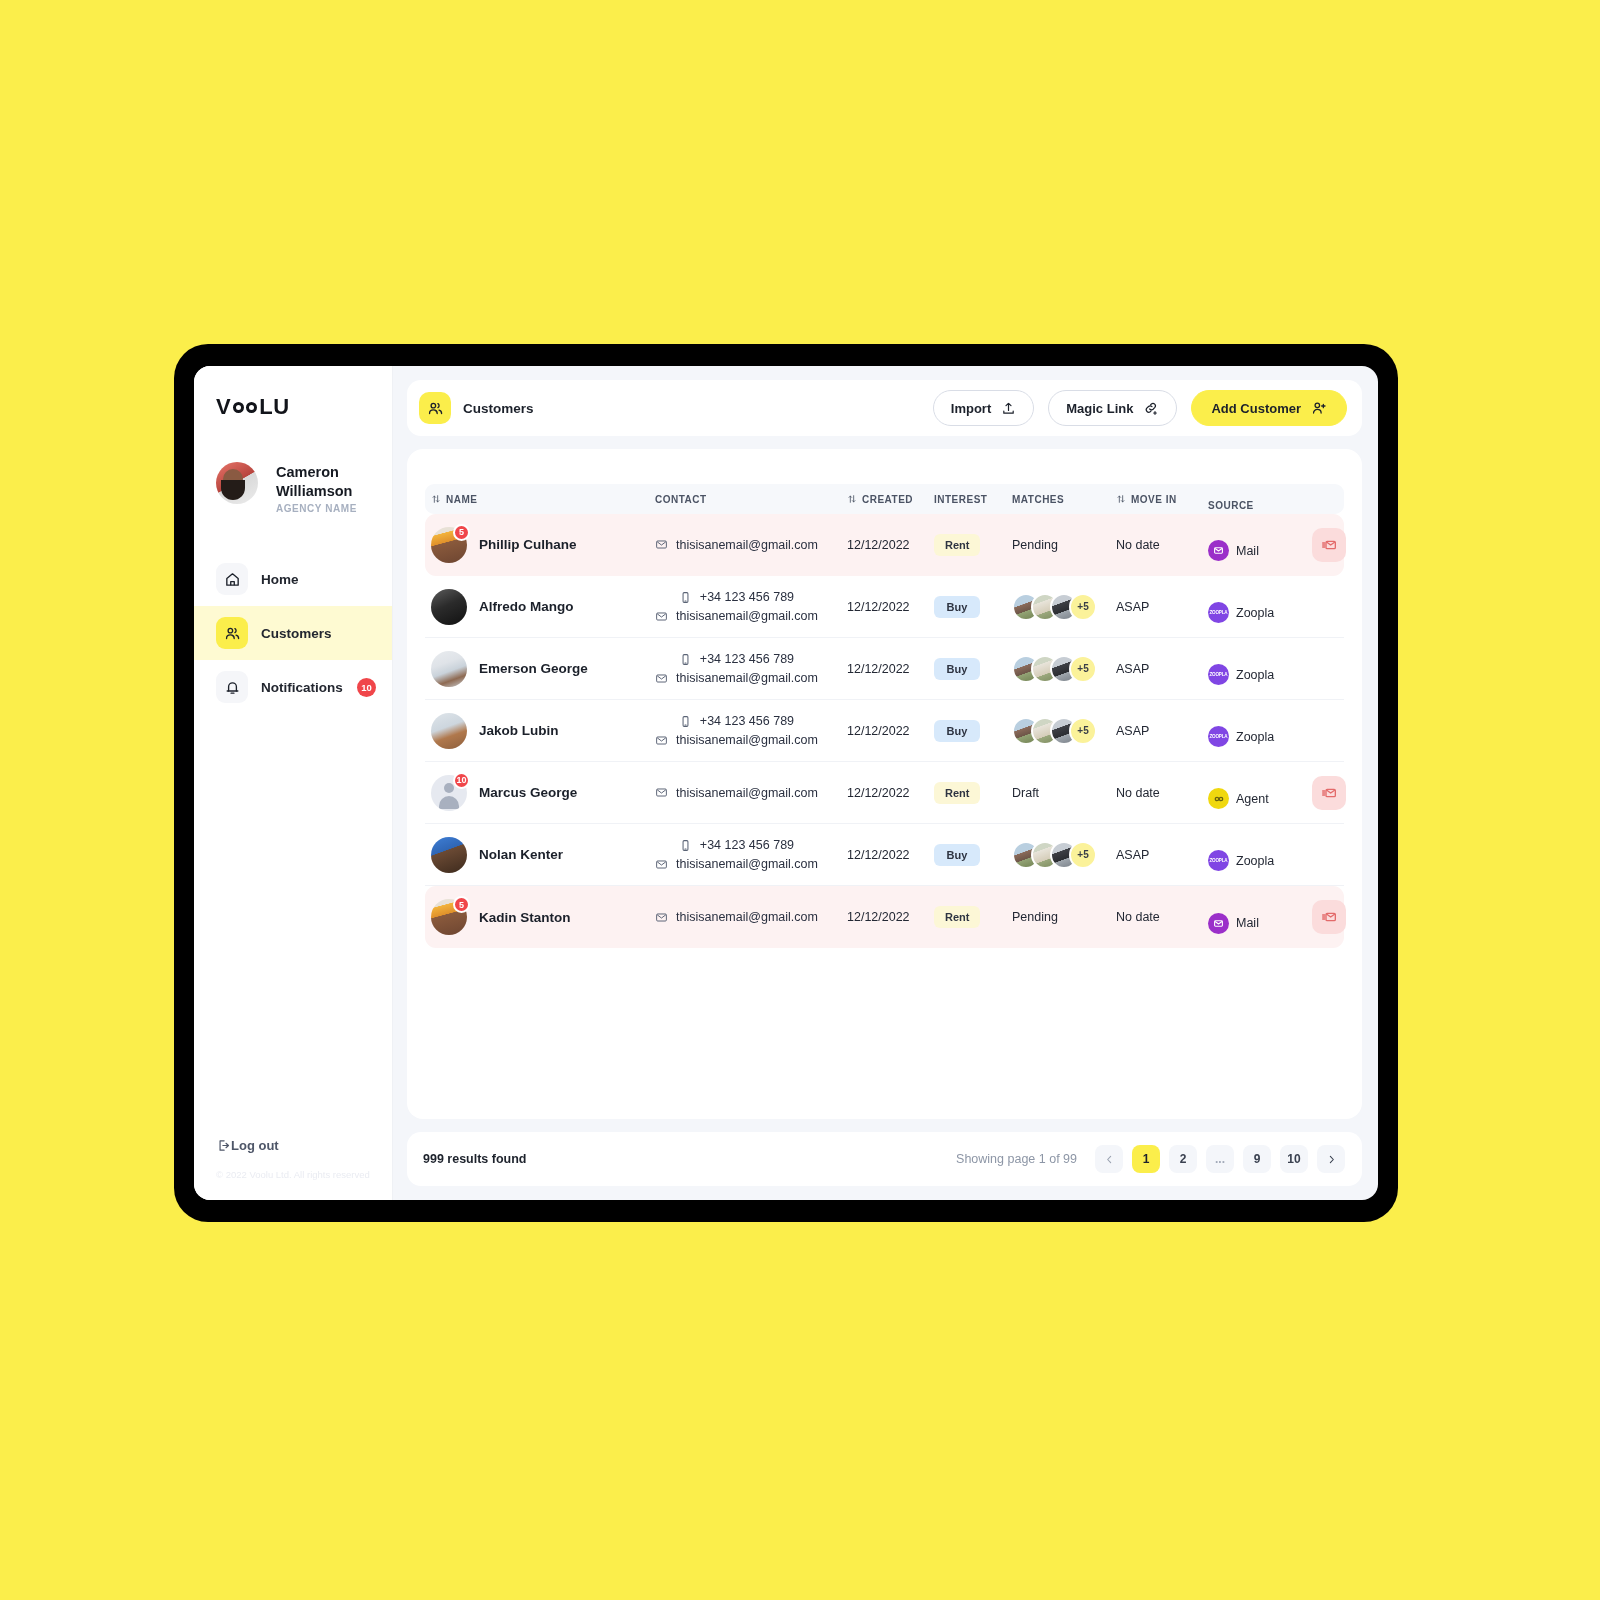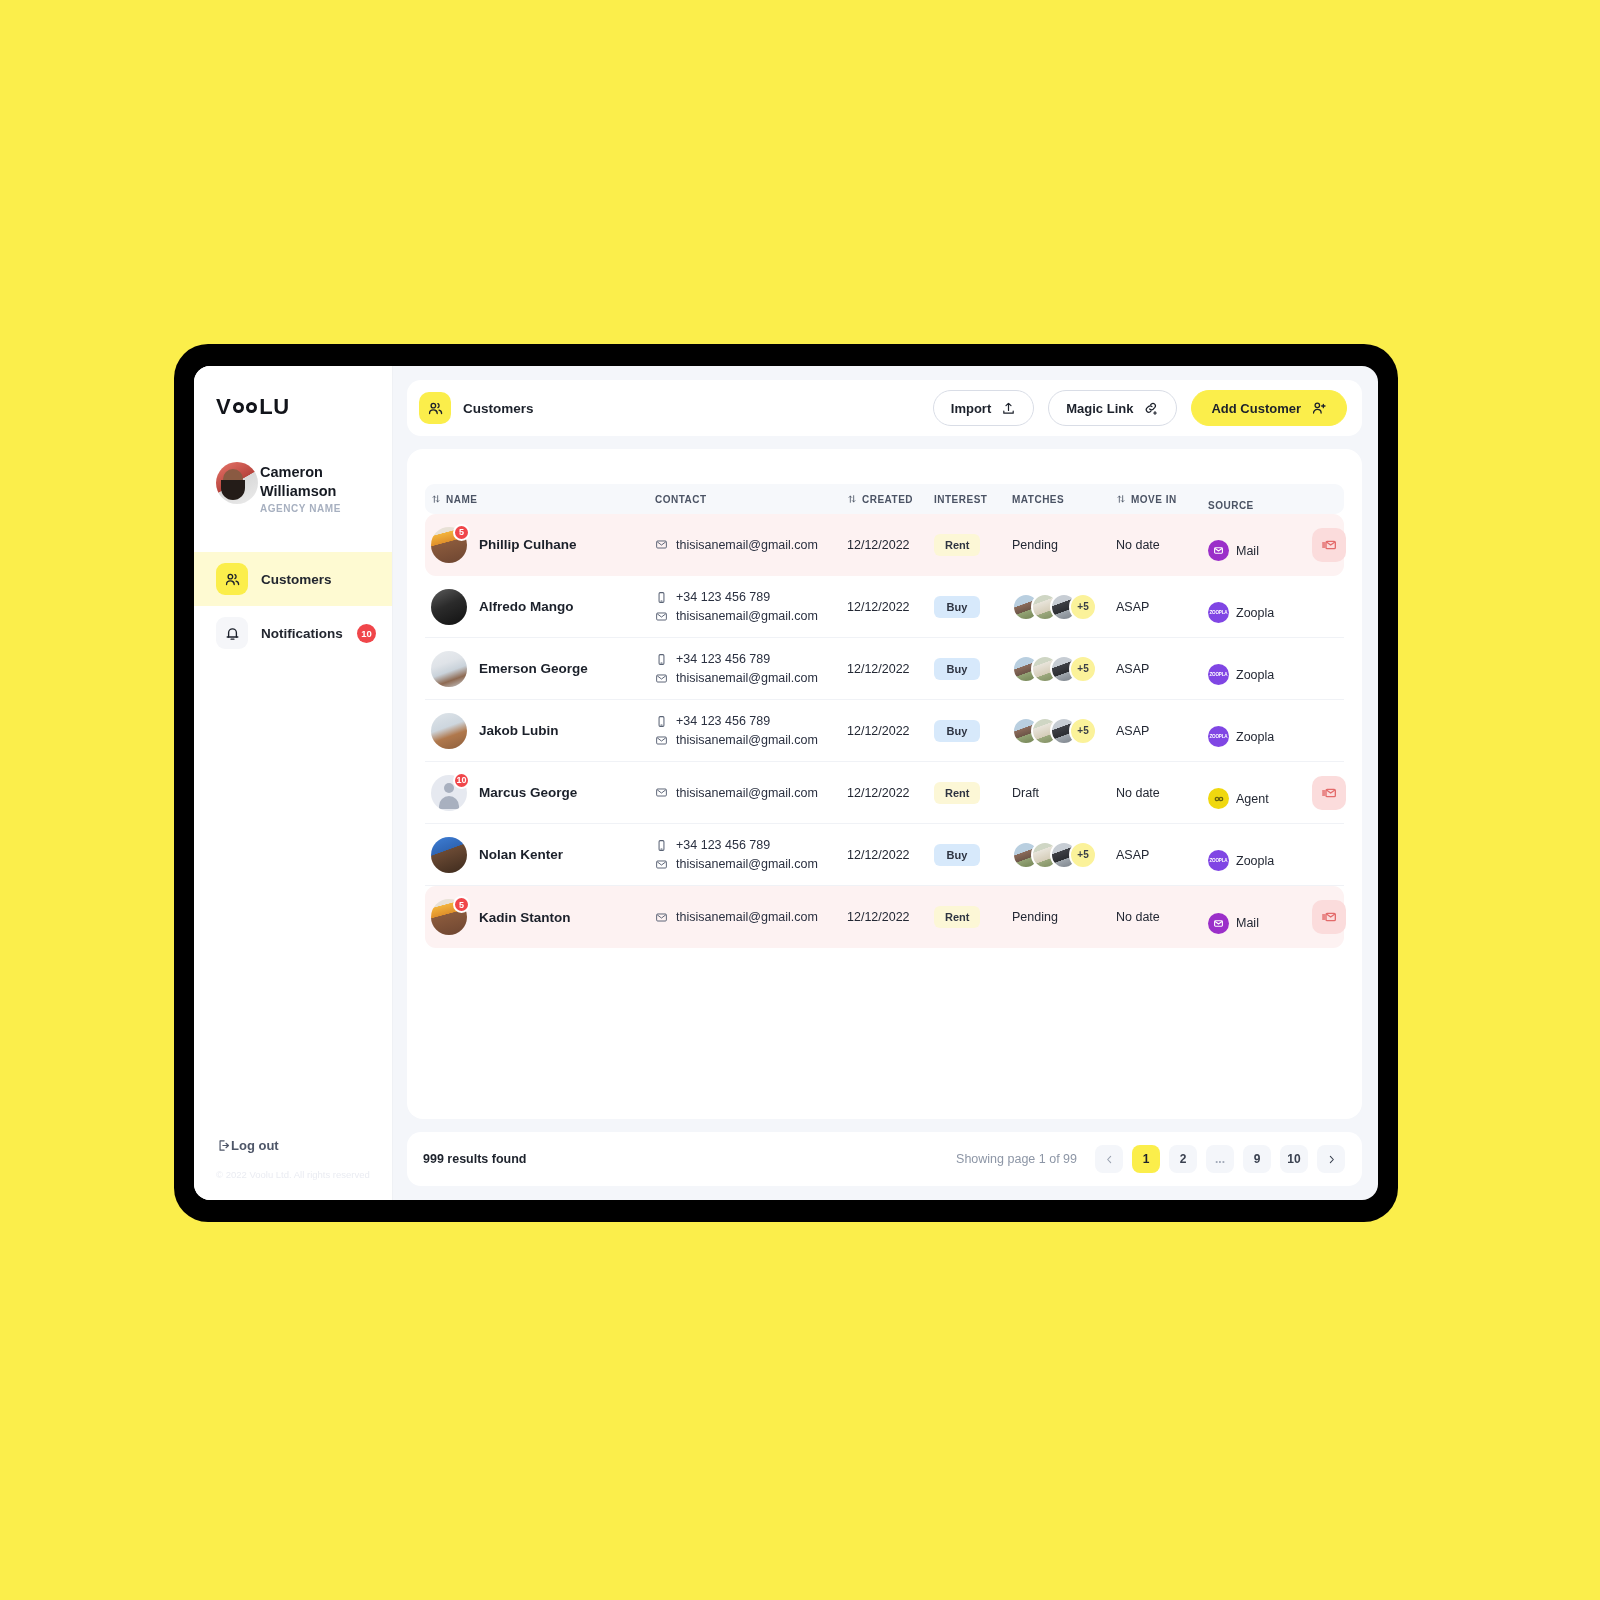--- a/index.html
+++ b/index.html
@@ -39,21 +39,21 @@
   .logo {
     font-size: 22px; font-weight: 800; letter-spacing: 0.5px;
     color: #12141A; display: flex; align-items: center; gap: 1px;
   }
   .logo .oo { display: inline-flex; gap: 2px; margin: 0 1px; }
   .logo .oo i {
     display: block; width: 11px; height: 11px;
     border: 3px solid #12141A; border-radius: 50%;
   }
   .profile {
-    display: flex; align-items: flex-start; gap: 2px;
+    display: flex; align-items: flex-start; gap: 18px;
     padding: 42px 14px 0 22px;
   }
   .avatar-me {
     width: 42px; height: 42px; border-radius: 50%;
     flex: 0 0 42px; overflow: hidden;
     background: linear-gradient(150deg,#e8766b 0%,#b8453e 48%,#d9d9d9 49%,#ececec 100%);
     position: relative;
   }
   .avatar-me::before {
     content:""; position:absolute; left:7px; top:7px;
@@ -206,21 +206,21 @@
   .av-badge {
     position: absolute; right: -3px; top: -3px;
     min-width: 17px; height: 17px; border-radius: 50%;
     background: #F0464A; color: #fff;
     font-size: 9px; font-weight: 700;
     display: flex; align-items: center; justify-content: center;
     border: 2px solid #fff;
   }
   .cust-name { font-size: 13.5px; font-weight: 600; color: #1B202A; }
 
-  .contact-lines { display: flex; flex-direction: column; gap: 5px; }
+  .contact-lines { display: flex; flex-direction: column; gap: 5px; align-items: center; }
   .contact-line { display: flex; align-items: center; gap: 8px; color: #2A3040; font-size: 12.5px; }
 
   .badge {
     display: inline-flex; align-items: center; justify-content: center;
     height: 22px; min-width: 46px; padding: 0 11px;
     border-radius: 6px; font-size: 11px; font-weight: 600;
   }
   .badge.rent { background: #FCF7D6; color: #2E3442; }
   .badge.buy  { background: #D7E9FB; color: #2E3442; }
 
@@ -297,20 +297,29 @@
 
      <div class="profile">
        <div class="avatar-me"></div>
        <div class="profile-text">
          <div class="profile-name">Cameron Williamson</div>
          <div class="profile-agency">AGENCY NAME</div>
        </div>
      </div>
 
      <nav class="nav">
+       <div class="nav-item">
+         <span class="nav-ico">
+           <svg width="17" height="17" viewBox="0 0 24 24" fill="none" stroke="#1C212B" stroke-width="1.9" stroke-linejoin="round">
+             <path d="M4 10.5 12 4l8 6.5V20H4z"></path>
+                  <path d="M9.5 20v-5h5v5"></path>
+           </svg>
+         </span>
+         <span>Home</span>
+       </div>
 
        <div class="nav-item active">
          <span class="nav-ico">
            <svg width="17" height="17" viewBox="0 0 24 24" fill="none" stroke="#1C212B" stroke-width="1.9" stroke-linecap="round">
              <circle cx="9" cy="8" r="3.2"></circle>
                   <path d="M3.6 19c0-3 2.4-5 5.4-5s5.4 2 5.4 5"></path>
              <path d="M15.4 5.2a3.2 3.2 0 0 1 0 5.6"></path>
                   <path d="M17 14.4c2.2.5 3.6 2.3 3.6 4.6"></path>
            </svg>
          </span>

